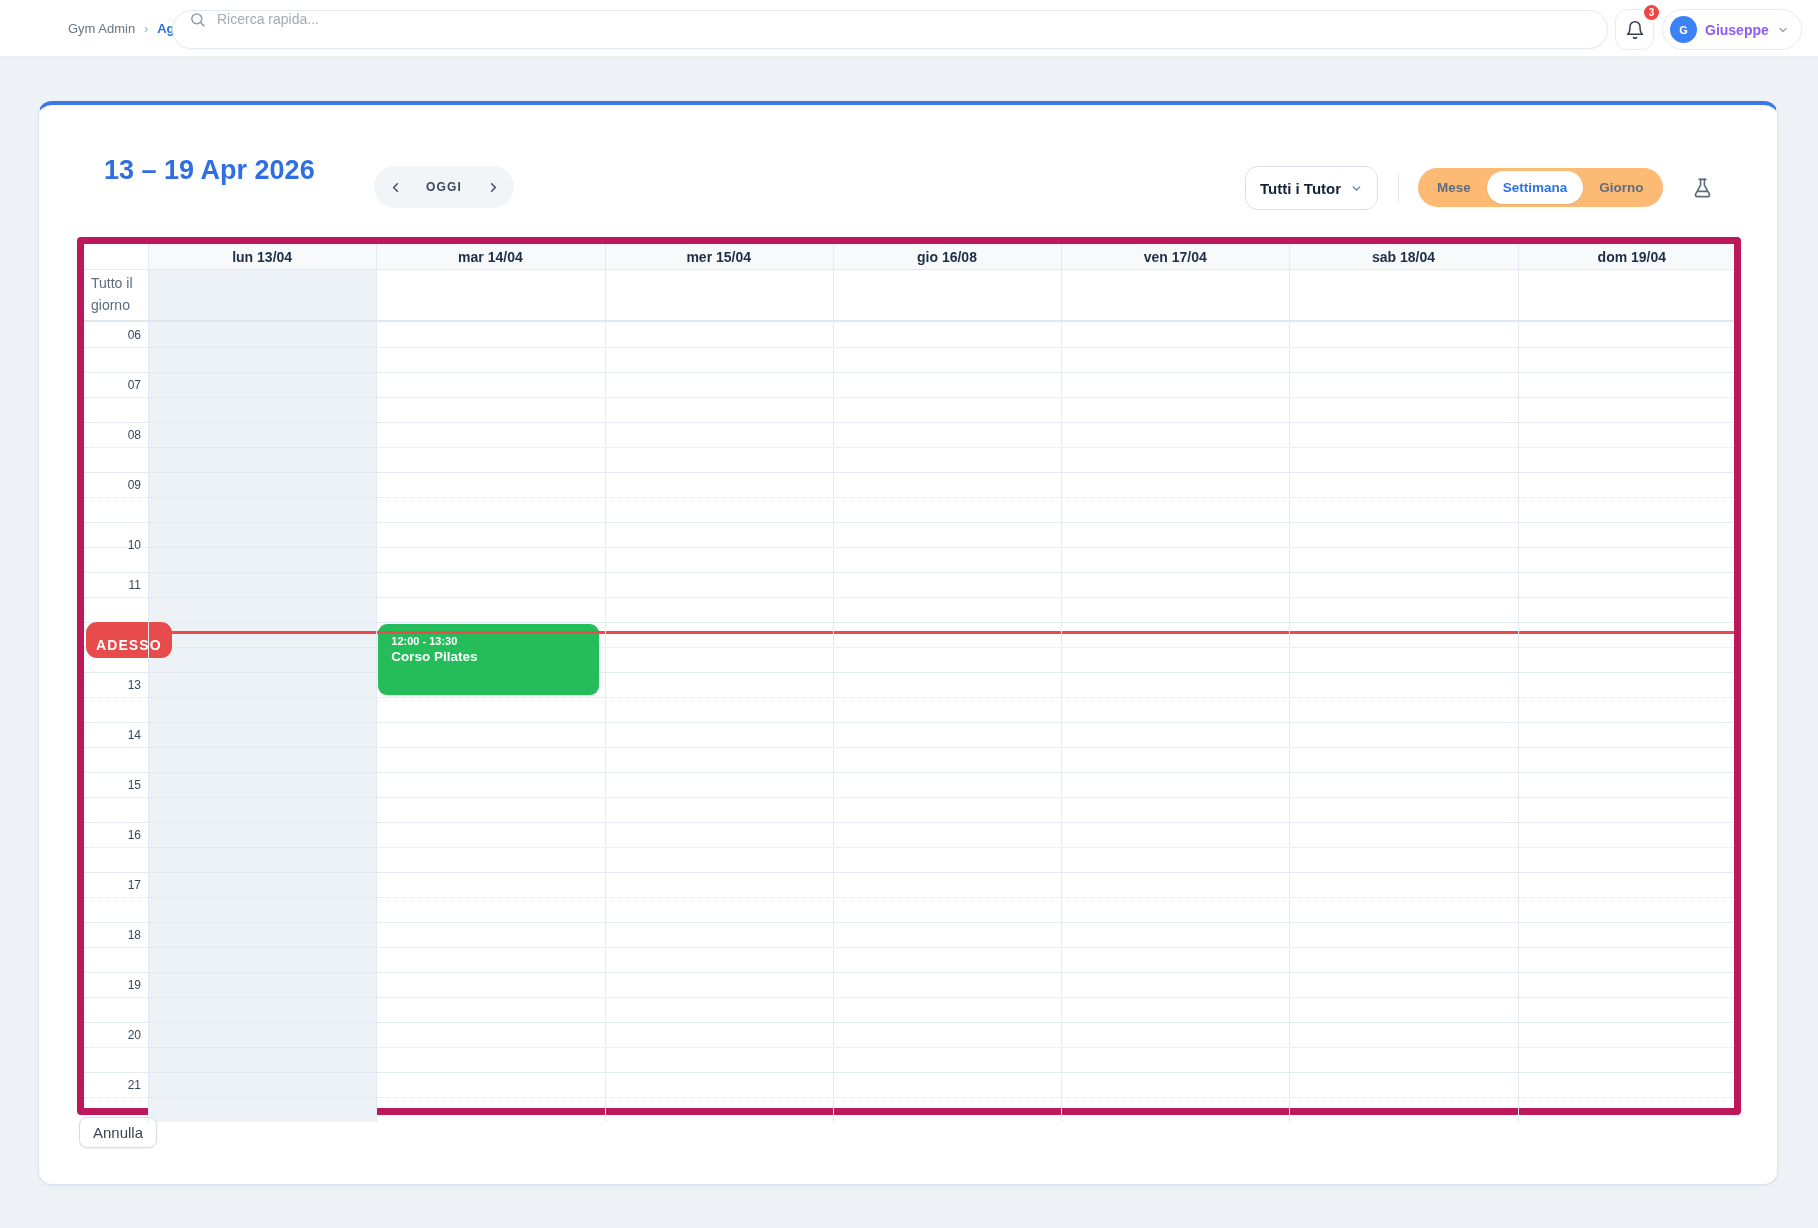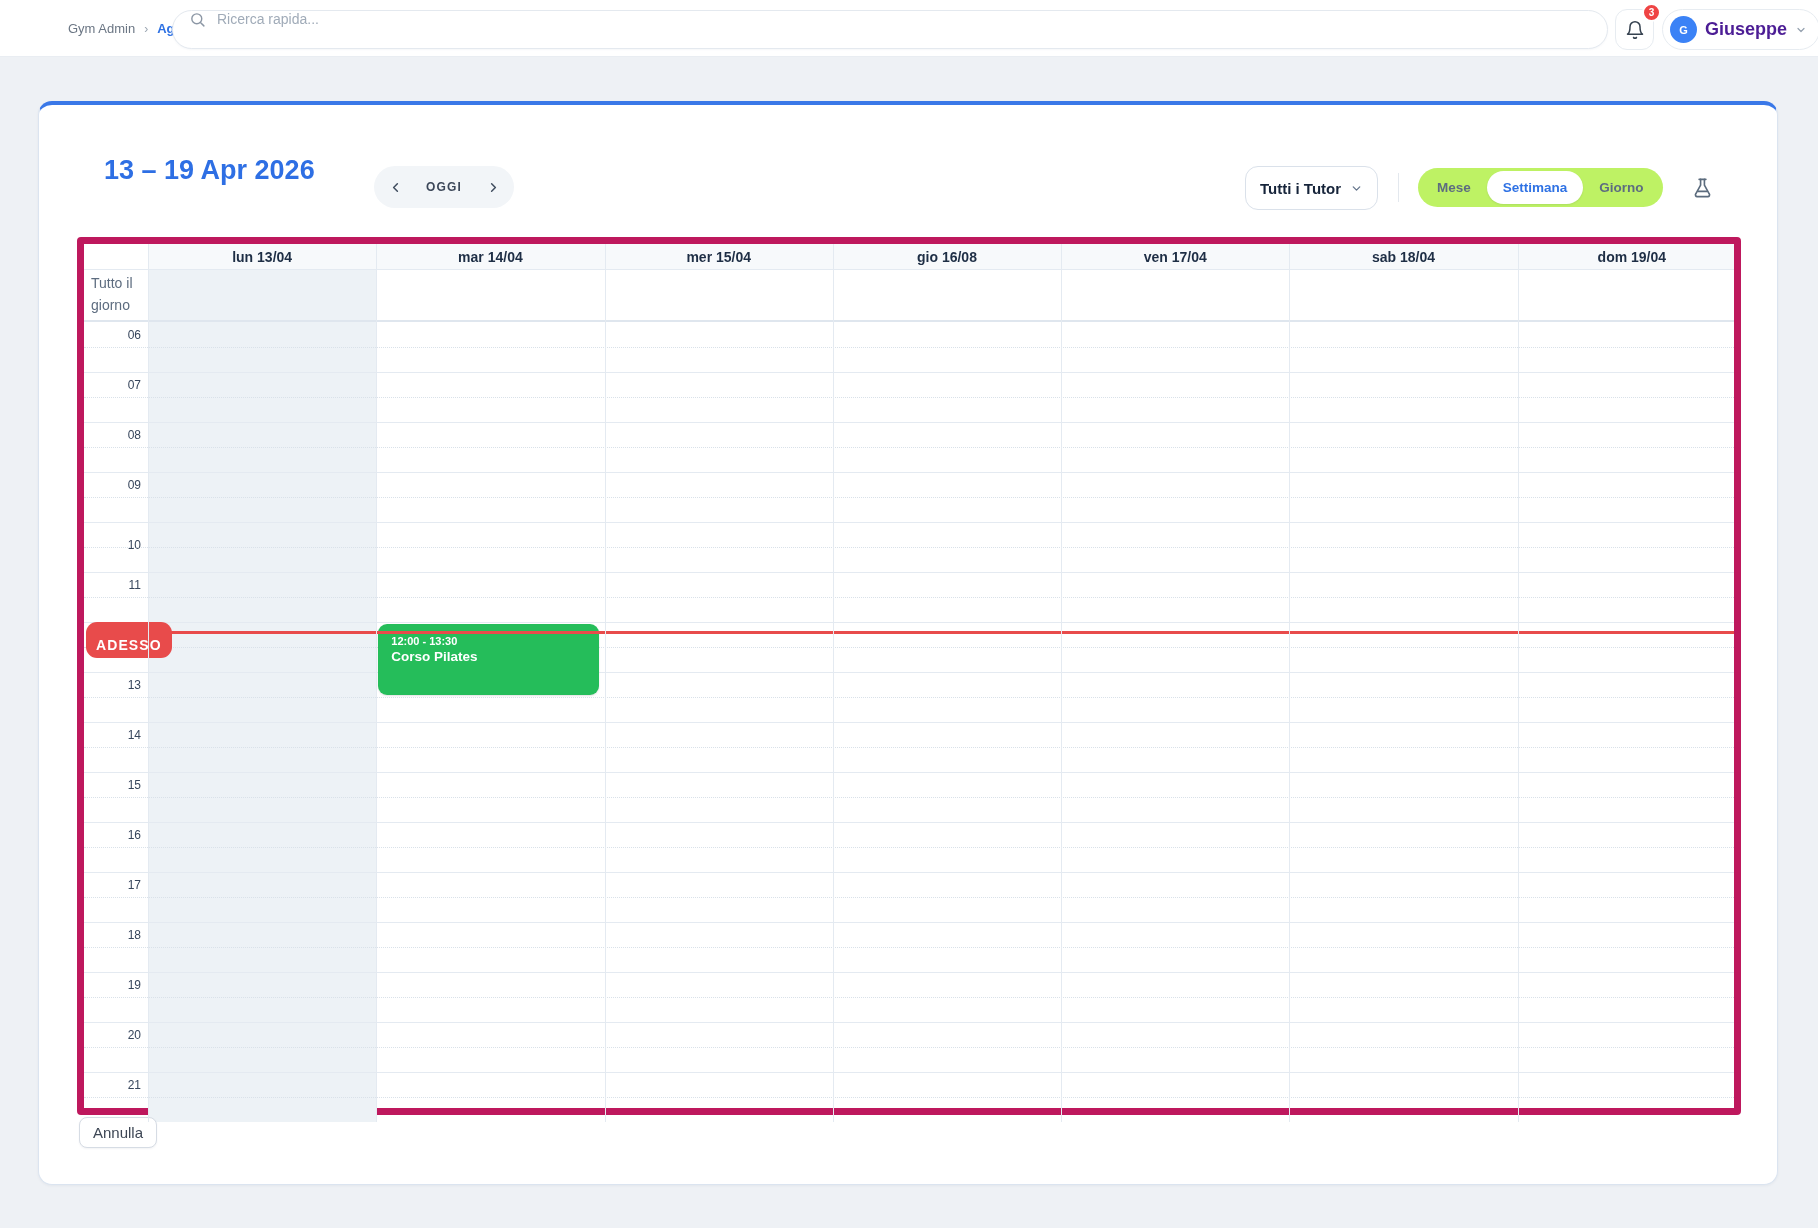--- a/index.html
+++ b/index.html
@@ -26,21 +26,21 @@
     cursor:pointer; }
   .bell-btn svg { color:#35414f; }
   .badge { position:absolute; top:-7px; right:-8px; min-width:19px; height:19px; background:#ef4444;
     border:2px solid #fff; border-radius:10px; color:#fff; font-size:10px; font-weight:700;
     display:flex; align-items:center; justify-content:center; padding:0 4px; }
   .user-chip { position:absolute; left:1662px; top:9px; height:41px; background:#fff;
     border:1px solid #e7ecf1; border-radius:21px; display:flex; align-items:center; gap:8px;
     padding:0 12px 0 7px; cursor:pointer; }
   .avatar { width:27px; height:27px; border-radius:50%; background:#3b82f6; color:#fff; font-size:11px;
     font-weight:700; display:flex; align-items:center; justify-content:center; }
-  .user-name { font-size:18px; font-weight:700; color:#4c1d95; }
+  .user-name { font-size:14px; font-weight:700; color:#8b5cf6; }
   .user-chip svg { color:#94a0ae; }
 
   
   .card { position:absolute; left:38px; top:101px; width:1740px; height:1084px; background:#fff;
     border:1px solid #dbe4f0; border-top:4px solid #3a78e8; border-radius:14px;
     box-shadow:0 1px 3px rgba(20,40,80,.05); }
 
   .title { position:absolute; left:65px; top:50px; font-size:27px; font-weight:700; color:#2e6fe4; }
 
   .nav-group { position:absolute; left:335px; top:61px; height:42px; background:#f2f5f8;
@@ -50,21 +50,21 @@
   .today-btn { border:none; background:transparent; font-size:12px; font-weight:700; color:#3c4759;
     letter-spacing:1.2px; padding:0 10px; cursor:pointer; font-family:"Liberation Sans", sans-serif; }
 
   .tutor-btn { position:absolute; left:1206px; top:61px; height:44px; min-width:130px; background:#fff;
     border:1px solid #dae1ea; border-radius:13px; display:flex; align-items:center; justify-content:center;
     gap:9px; padding:0 14px; font-size:15px; font-weight:700; color:#16243a; cursor:pointer;
     font-family:"Liberation Sans", sans-serif; }
   .tutor-btn svg { color:#64748b; }
   .vdivider { position:absolute; left:1359px; top:68px; width:1px; height:29px; background:#e3e8ee; }
 
-  .view-toggle { position:absolute; left:1379px; top:63px; height:39px; background:#bef264;
+  .view-toggle { position:absolute; left:1379px; top:63px; height:39px; background:#fdba74;
     border-radius:20px; display:flex; align-items:center; padding:3px; }
   .vt-btn { height:33px; border:none; border-radius:17px; background:transparent; padding:0 16px;
     font-size:13.5px; font-weight:700; color:#5d6c80; cursor:pointer;
     font-family:"Liberation Sans", sans-serif; }
   .vt-btn.active { background:#fff; color:#2f72e4; box-shadow:0 1px 2px rgba(30,50,90,.10); }
 
   .flask-btn { position:absolute; left:1642px; top:62px; width:42px; height:42px; border:none;
     background:transparent; display:flex; align-items:center; justify-content:center; cursor:pointer;
     color:#5b6b7d; }
 

